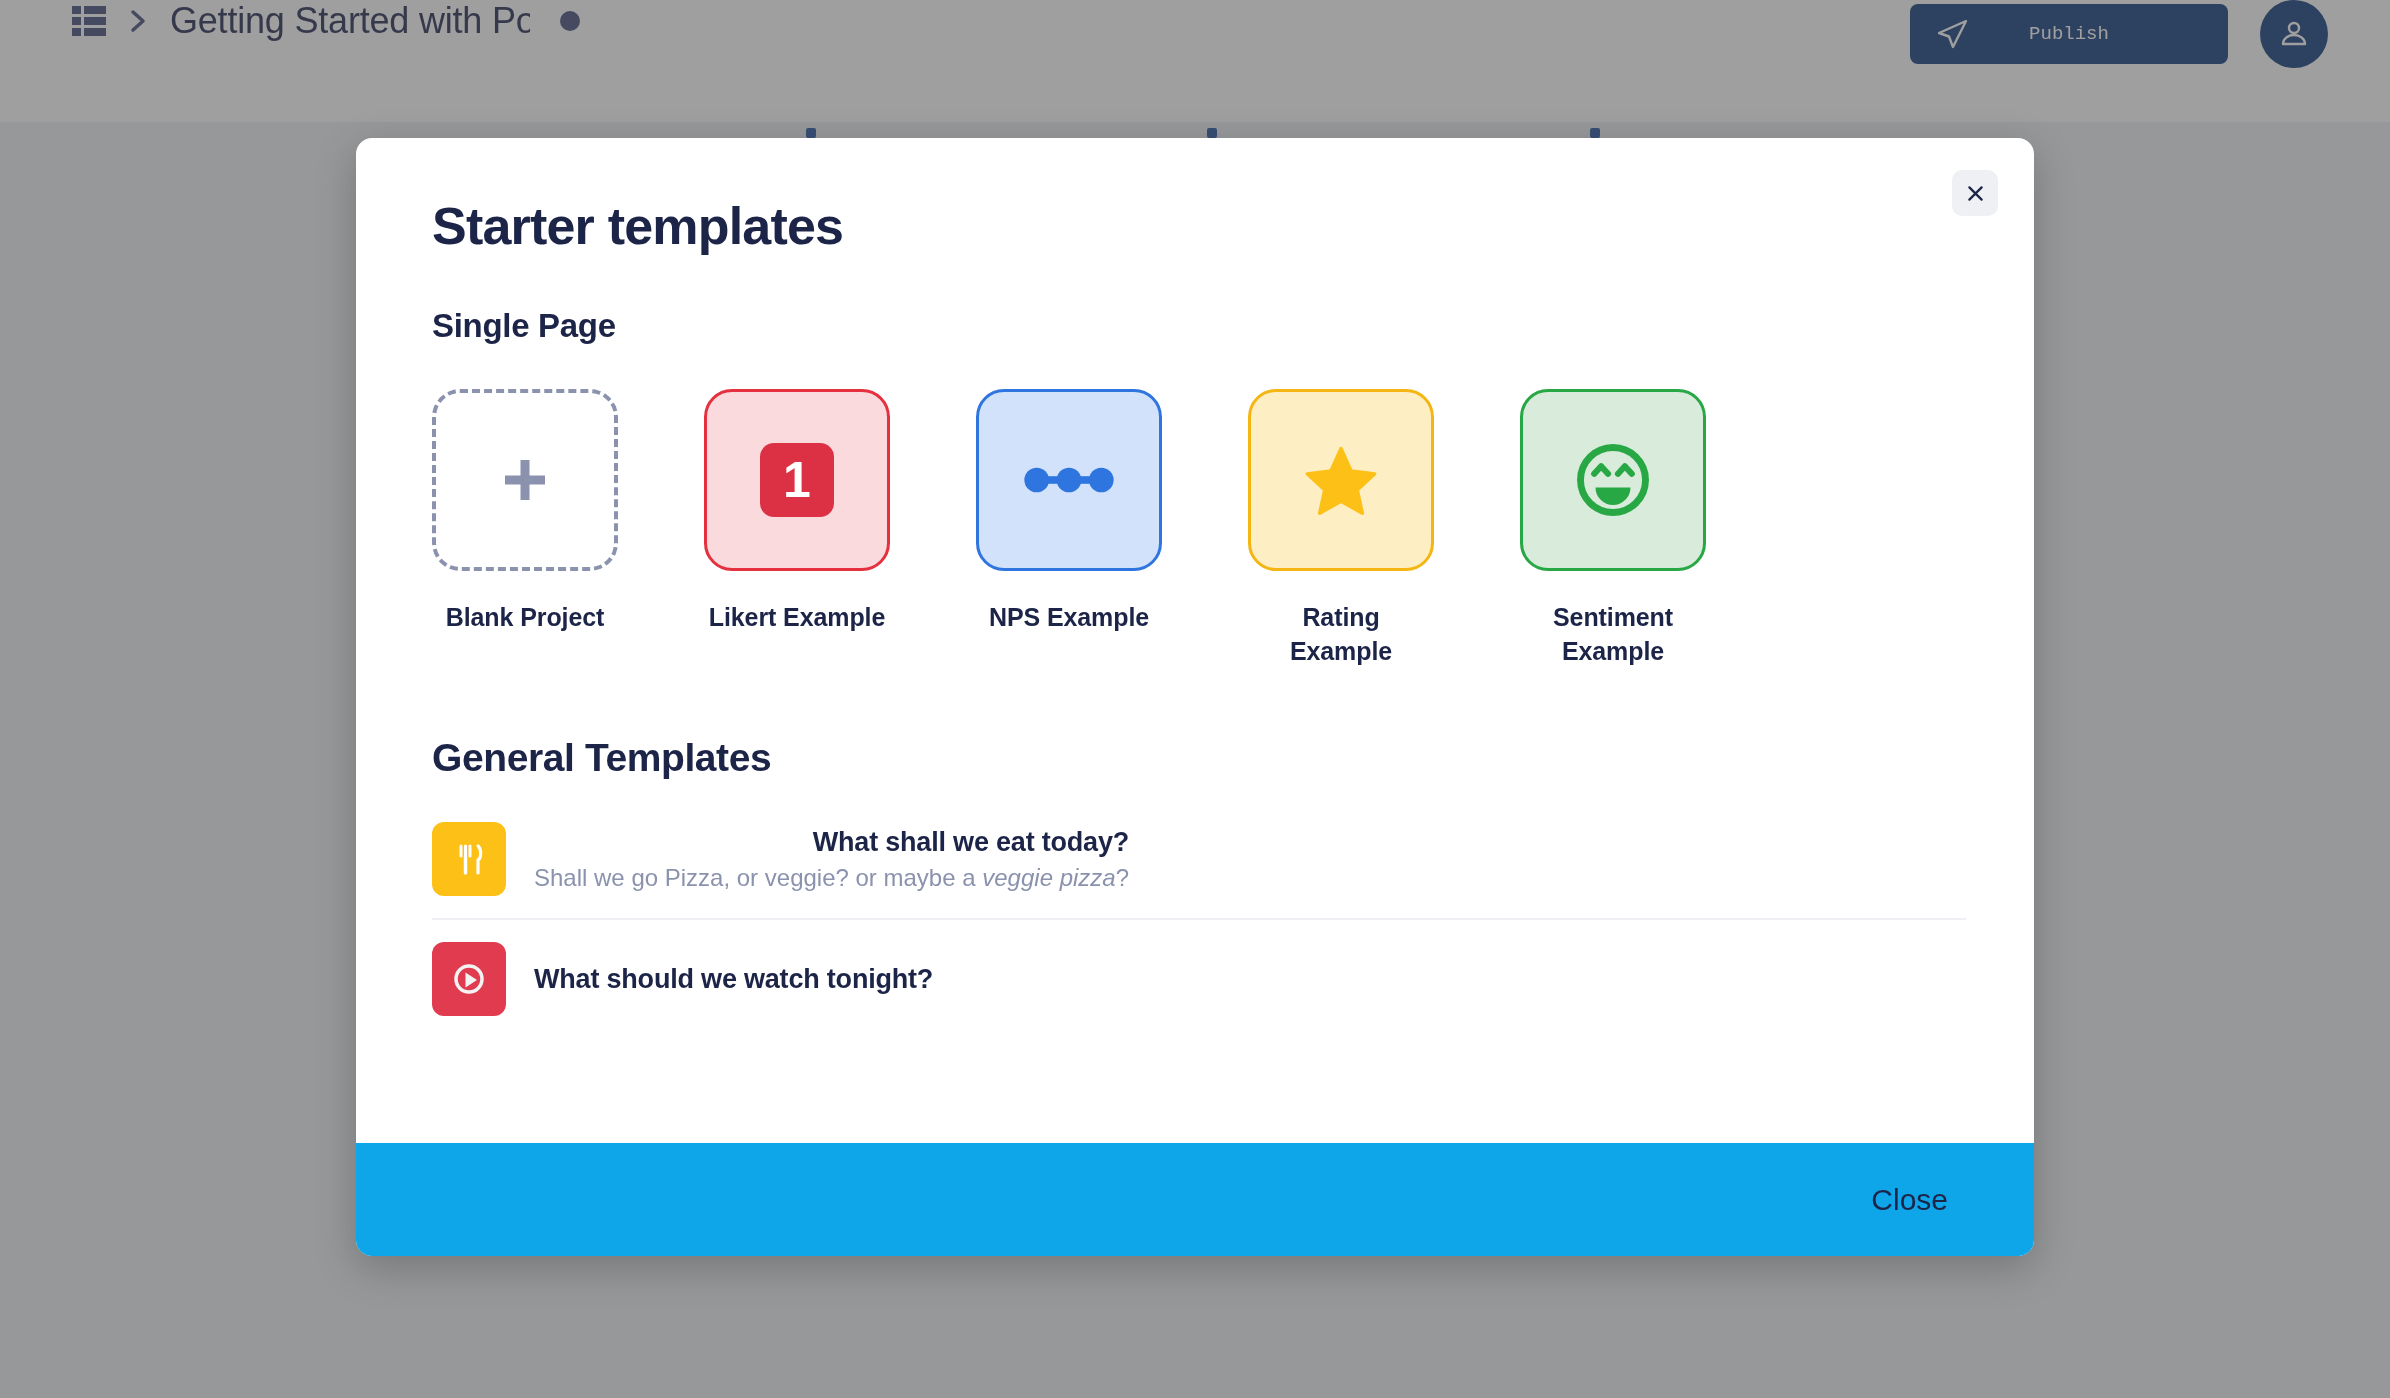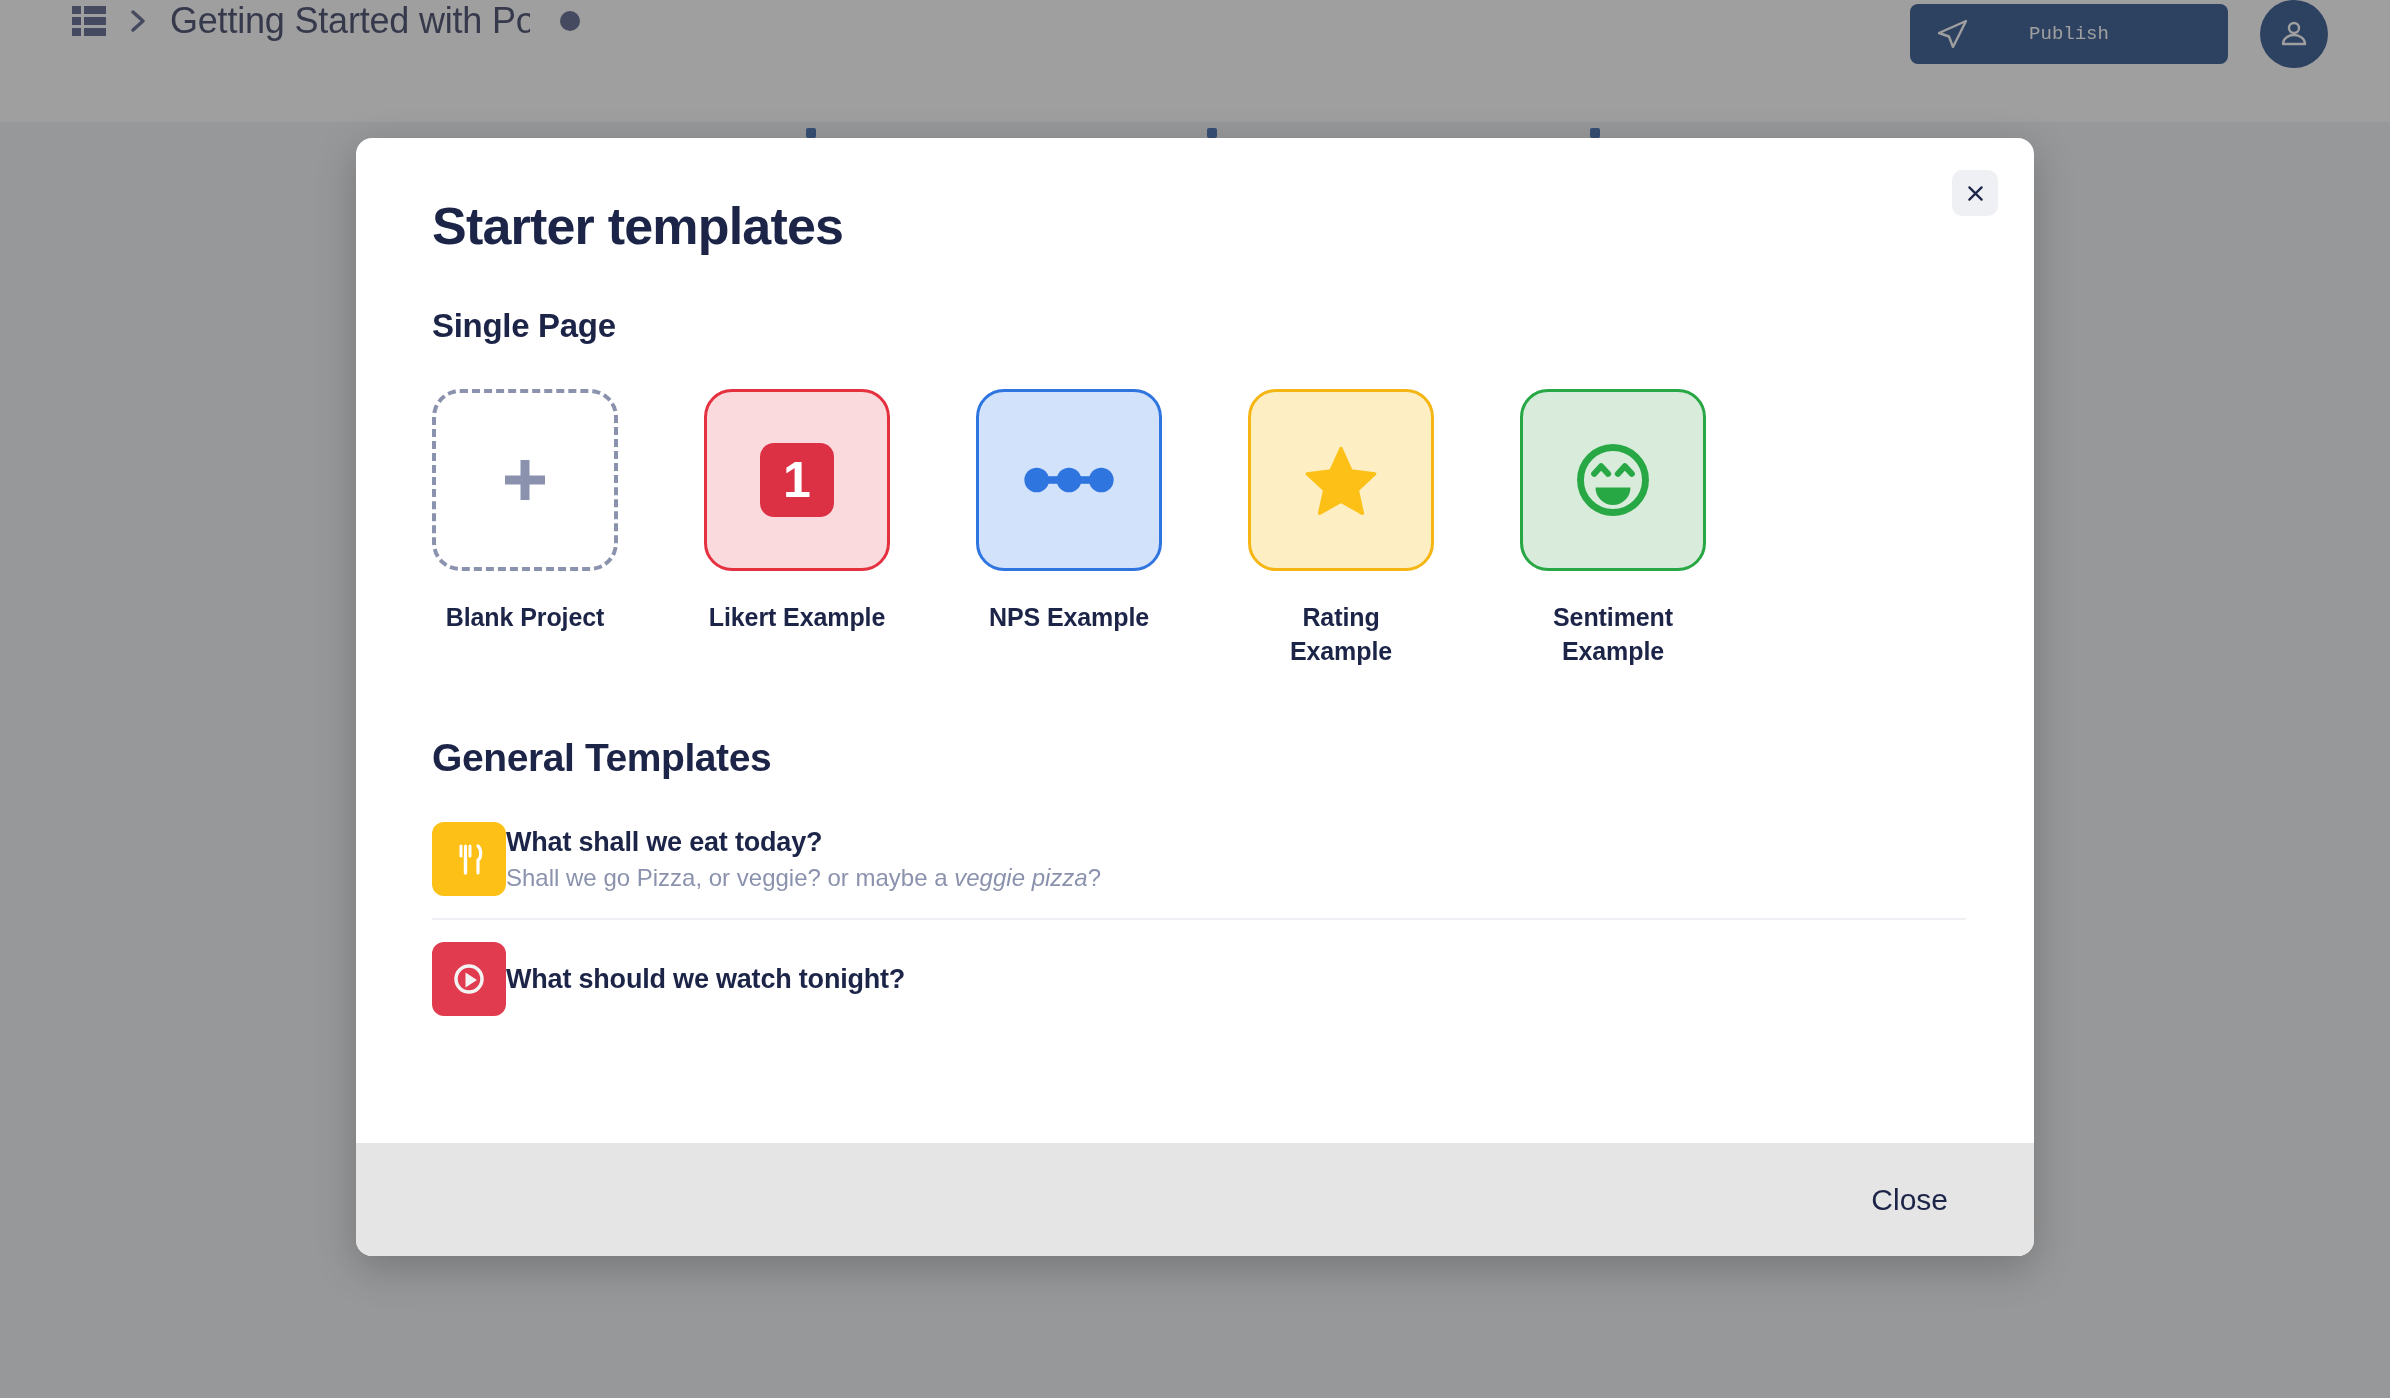--- a/index.html
+++ b/index.html
@@ -215,23 +215,25 @@
     align-items: center;
     justify-content: center;
     line-height: 1;
   }
 
   
   .tpl-list { margin-top: 20px; }
   .tpl-item {
     display: flex;
     align-items: center;
+    gap: 28px;
     padding: 22px 0;
     border-bottom: 2px solid #eef0f4;
     cursor: pointer;
+    text-align: right;
   }
   .tpl-item:last-child { border-bottom: none; }
   .tpl-icon {
     width: 74px; height: 74px;
     border-radius: 12px;
     flex: 0 0 auto;
     display: flex;
     align-items: center;
     justify-content: center;
   }
@@ -247,21 +249,21 @@
     font-size: 24px;
     color: #8b92ad;
   }
   .tpl-sub i { font-style: italic; }
 
   
   .modal-footer {
     position: absolute;
     left: 0; bottom: 0;
     width: 1678px; height: 113px;
-    background: #e5e5e5;
+    background: #0ea5e9;
     display: flex;
     align-items: center;
     justify-content: flex-end;
     padding-right: 72px;
   }
   .close-text-btn {
     background: none;
     border: none;
     font-family: "Liberation Sans", sans-serif;
     font-size: 30px;

